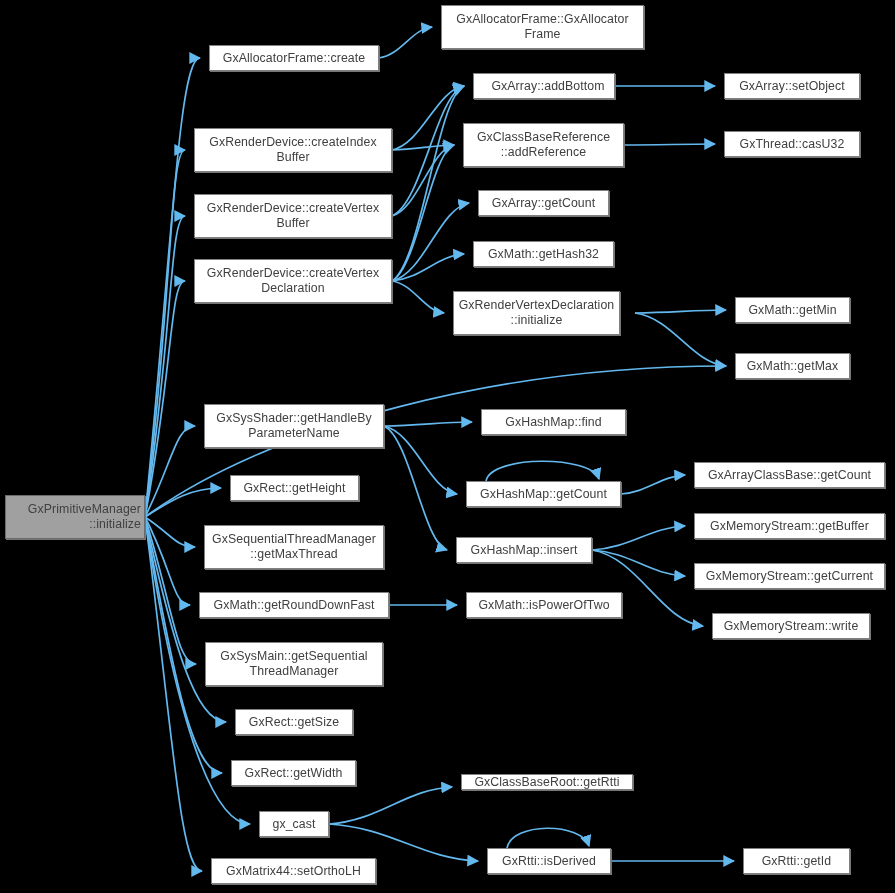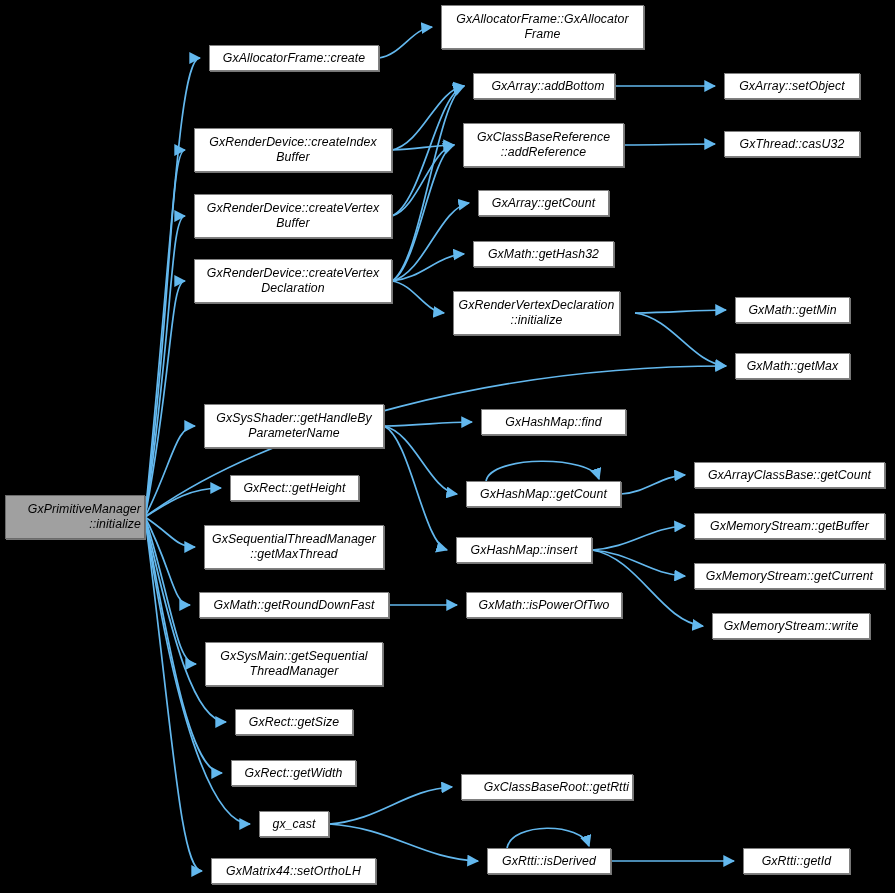--- a/index.html
+++ b/index.html
@@ -25,28 +25,27 @@
   .node {
     position: absolute;
     box-sizing: border-box;
     background: #ffffff;
     border: 1px solid #808080;
     box-shadow: 1px 1px 0 0 #767676;
     display: flex;
     align-items: center;
     justify-content: center;
     text-align: center;
-    color: #000000;
+    color: #404040;
     font-size: 12.3px;
     line-height: 15px;
     letter-spacing: 0.1px;
     white-space: pre-line;
     cursor: pointer;
     z-index: 5;
-    font-style: italic;
   }
   .node.root {
     background: #a0a0a0;
     border: 1px solid #6b6b6b;
   }
   .node-label {
     display: block;
     width: 100%;
     padding: 0 3px;
     box-sizing: border-box;
@@ -141,18 +140,18 @@
       <div class="node" style="left: 456px; top: 537px; width: 136px; height: 26px;"><span class="node-label">GxHashMap::insert</span></div>
       <div class="node" style="left: 694px; top: 563px; width: 191px; height: 26px;"><span class="node-label">GxMemoryStream::getCurrent</span></div>
       <div class="node" style="left: 199px; top: 592px; width: 190px; height: 26px;"><span class="node-label">GxMath::getRoundDownFast</span></div>
       <div class="node" style="left: 466px; top: 592px; width: 156px; height: 26px;"><span class="node-label">GxMath::isPowerOfTwo</span></div>
       <div class="node" style="left: 712px; top: 613px; width: 158px; height: 26px;"><span class="node-label">GxMemoryStream::write</span></div>
       <div class="node" style="left: 205px; top: 642px; width: 178px; height: 44px;"><span class="node-label">GxSysMain::getSequential
 ThreadManager</span></div>
       <div class="node" style="left: 235px; top: 709px; width: 118px; height: 26px;"><span class="node-label">GxRect::getSize</span></div>
       <div class="node" style="left: 231px; top: 760px; width: 125px; height: 26px;"><span class="node-label">GxRect::getWidth</span></div>
       <div class="node" style="left: 259px; top: 811px; width: 70px; height: 26px;"><span class="node-label">gx_cast</span></div>
-      <div class="node" style="left: 461px; top: 774px; width: 172px; height: 26px; text-align: right;"><span class="node-label">GxClassBaseRoot::getRtti</span></div>
+      <div class="node" style="left: 461px; top: 774px; width: 172px; height: 16px;"><span class="node-label">GxClassBaseRoot::getRtti</span></div>
       <div class="node" style="left: 487px; top: 848px; width: 124px; height: 26px;"><span class="node-label">GxRtti::isDerived</span></div>
       <div class="node" style="left: 743px; top: 848px; width: 107px; height: 26px;"><span class="node-label">GxRtti::getId</span></div>
       <div class="node" style="left: 211px; top: 858px; width: 165px; height: 26px;"><span class="node-label">GxMatrix44::setOrthoLH</span></div>
     </div>
 </div>
 
 </body></html>

